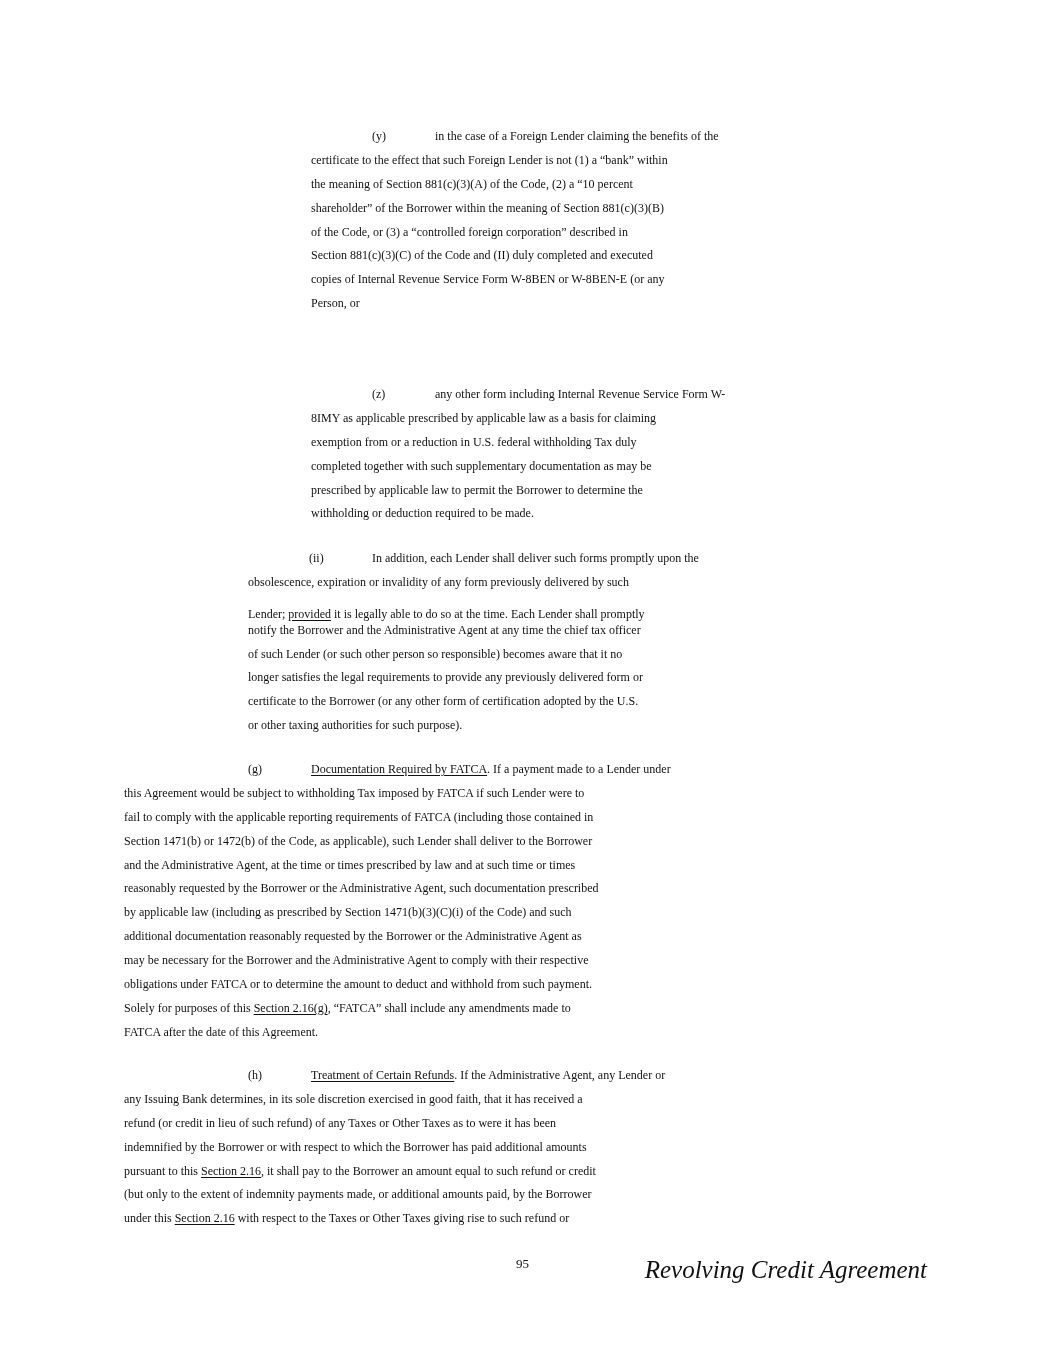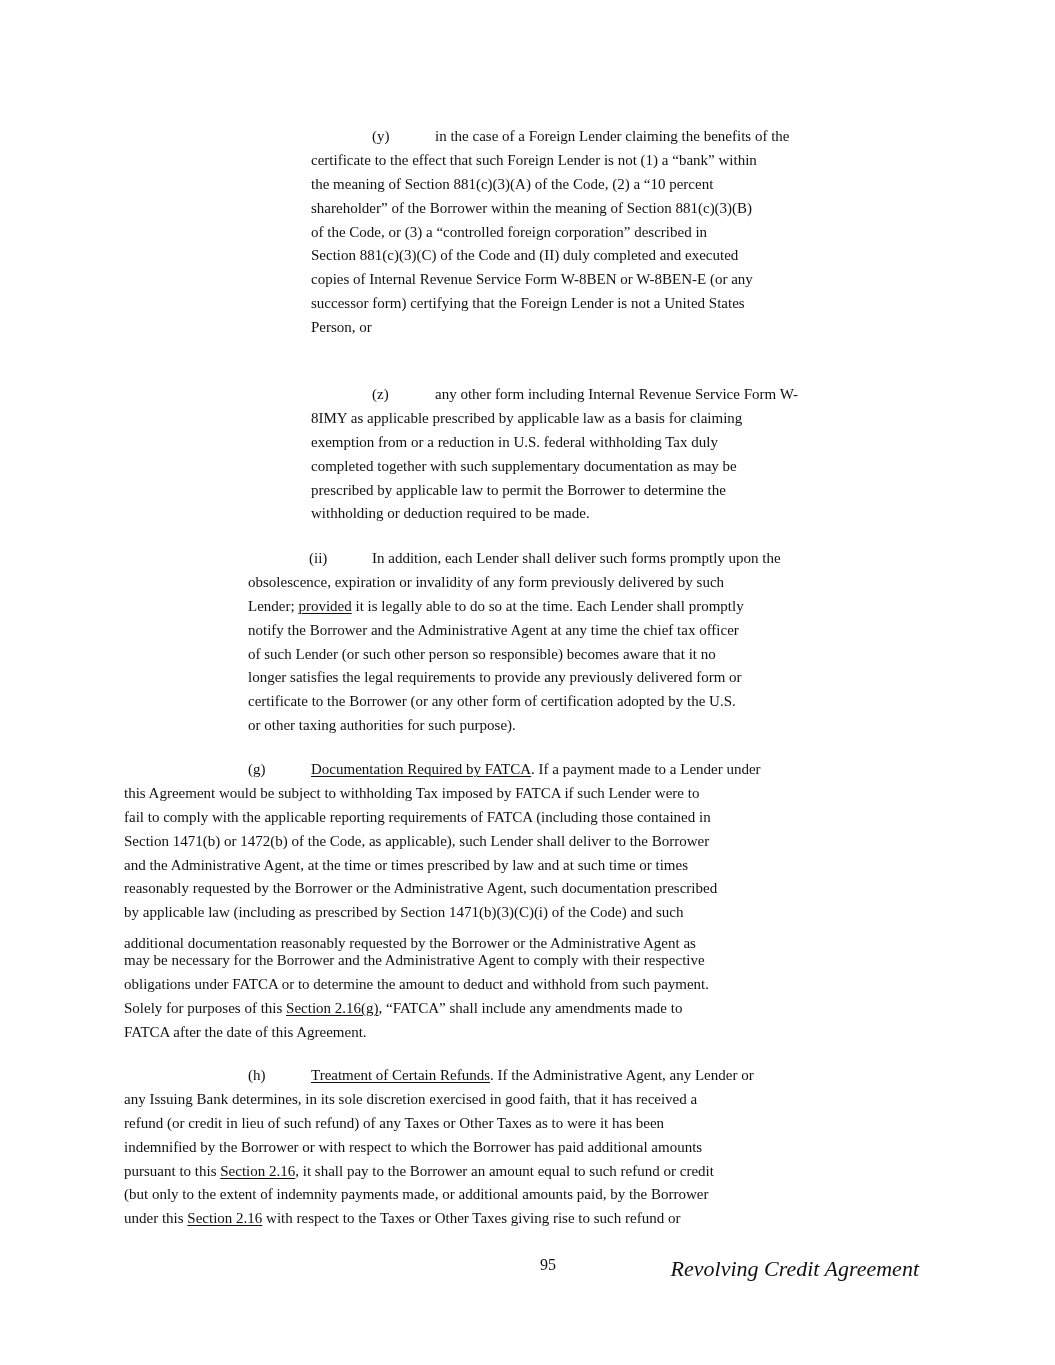--- a/index.html
+++ b/index.html
@@ -1,79 +1,78 @@
 <!DOCTYPE html>
 <html><head>
 <meta charset="utf-8">
 <style>
   html, body { margin: 0; padding: 0; background: #ffffff; }
   body { width: 1055px; height: 1365px; position: relative; overflow: hidden;
          font-family: "Liberation Serif", "DejaVu Serif", serif; color: #111111; }
   .page { position: absolute; left: 0; top: 0; width: 1055px; height: 1365px; background: #fff; }
-  .para { position: absolute; font-size: 15px; line-height: 23.9px; }
+  .para { position: absolute; font-size: 12px; line-height: 23.9px; }
   .line { display: block; text-align: justify; text-align-last: justify; white-space: nowrap; height: 23.9px; overflow: visible; }
   .line.last { text-align-last: left; }
   .line .j { display: inline-block; width: 100%; text-align: justify; text-align-last: justify; }
   .u { text-decoration: underline; text-underline-offset: 2px; text-decoration-thickness: 1px; }
   .lbl { display: inline-block; }
   
   #para-y { left: 311px; top: 125px; width: 620px; }
   #para-z { left: 311px; top: 383px; width: 620px; }
   #para-ii { left: 248px; top: 547px; width: 683px; }
   #para-g { left: 124px; top: 758px; width: 807px; }
   #para-h { left: 124px; top: 1064px; width: 807px; }
-  .footer-num { position: absolute; left: 540px; top: 1256px; font-size: 16px; }
-  .footer-title { position: absolute; right: 136px; top: 1256px; font-size: 22px; font-style: italic; }
+  .footer-num { position: absolute; left: 516px; top: 1256px; font-size: 13px; }
+  .footer-title { position: absolute; right: 128px; top: 1256px; font-size: 25px; font-style: italic; }
 </style>
 </head>
 <body>
 
 <div class="page">
 
   <div class="para" id="para-y">
     <span class="line"><span style="white-space: nowrap; display: inline-block;"><span class="j"><span class="lbl" style="margin-left:61px;width:63px;text-align:left;text-align-last:left;">(y)</span><span>in the case of a Foreign Lender claiming the benefits of the</span></span></span></span>
     <span class="line"><span style="white-space: nowrap; display: inline-block;">certificate to the effect that such Foreign Lender is not (1) a “bank” within</span></span>
     <span class="line"><span style="white-space: nowrap; display: inline-block;">the meaning of Section 881(c)(3)(A) of the Code, (2) a “10 percent</span></span>
     <span class="line"><span style="white-space: nowrap; display: inline-block;">shareholder” of the Borrower within the meaning of Section 881(c)(3)(B)</span></span>
     <span class="line"><span style="white-space: nowrap; display: inline-block;">of the Code, or (3) a “controlled foreign corporation” described in</span></span>
     <span class="line"><span style="white-space: nowrap; display: inline-block;">Section 881(c)(3)(C) of the Code and (II) duly completed and executed</span></span>
     <span class="line"><span style="white-space: nowrap; display: inline-block;">copies of Internal Revenue Service Form W-8BEN or W-8BEN-E (or any</span></span>
-    <span class="line"><span style="white-space: nowrap; display: inline-block;">successor form) certifying that the Foreign Lender is not a United States</span></span>
     <span class="line last">Person, or</span>
   </div>
 
   <div class="para" id="para-z">
     <span class="line"><span style="white-space: nowrap; display: inline-block;"><span class="j"><span class="lbl" style="margin-left:61px;width:63px;text-align:left;text-align-last:left;">(z)</span><span>any other form including Internal Revenue Service Form W-</span></span></span></span>
     <span class="line"><span style="white-space: nowrap; display: inline-block;">8IMY as applicable prescribed by applicable law as a basis for claiming</span></span>
     <span class="line"><span style="white-space: nowrap; display: inline-block;">exemption from or a reduction in U.S. federal withholding Tax duly</span></span>
     <span class="line"><span style="white-space: nowrap; display: inline-block;">completed together with such supplementary documentation as may be</span></span>
     <span class="line"><span style="white-space: nowrap; display: inline-block;">prescribed by applicable law to permit the Borrower to determine the</span></span>
     <span class="line last">withholding or deduction required to be made.</span>
   </div>
 
   <div class="para" id="para-ii">
     <span class="line"><span style="white-space: nowrap; display: inline-block;"><span class="j"><span class="lbl" style="margin-left:61px;width:63px;text-align:left;text-align-last:left;">(ii)</span><span>In addition, each Lender shall deliver such forms promptly upon the</span></span></span></span>
     <span class="line"><span style="white-space: nowrap; display: inline-block;">obsolescence, expiration or invalidity of any form previously delivered by such</span></span>
-    <span class="line"><span style="white-space: nowrap; display: inline-block;"><span class="j"><span>Lender; </span><span class="u">provided</span><span> it is legally able to do so at the time.  Each Lender shall promptly</span></span></span></span>
+    <span class="line"><span style="white-space: nowrap; display: inline-block; margin-top: 8px;"><span class="j"><span>Lender; </span><span class="u">provided</span><span> it is legally able to do so at the time.  Each Lender shall promptly</span></span></span></span>
     <span class="line"><span style="white-space: nowrap; display: inline-block;">notify the Borrower and the Administrative Agent at any time the chief tax officer</span></span>
     <span class="line"><span style="white-space: nowrap; display: inline-block;">of such Lender (or such other person so responsible) becomes aware that it no</span></span>
     <span class="line"><span style="white-space: nowrap; display: inline-block;">longer satisfies the legal requirements to provide any previously delivered form or</span></span>
     <span class="line"><span style="white-space: nowrap; display: inline-block;">certificate to the Borrower (or any other form of certification adopted by the U.S.</span></span>
     <span class="line last">or other taxing authorities for such purpose).</span>
   </div>
 
   <div class="para" id="para-g">
     <span class="line"><span style="white-space: nowrap; display: inline-block;"><span class="j"><span class="lbl" style="margin-left:124px;width:63px;text-align:left;text-align-last:left;">(g)</span><span class="u">Documentation Required by FATCA</span><span>.  If a payment made to a Lender under</span></span></span></span>
     <span class="line"><span style="white-space: nowrap; display: inline-block;">this Agreement would be subject to withholding Tax imposed by FATCA if such Lender were to</span></span>
     <span class="line"><span style="white-space: nowrap; display: inline-block;">fail to comply with the applicable reporting requirements of FATCA (including those contained in</span></span>
     <span class="line"><span style="white-space: nowrap; display: inline-block;">Section 1471(b) or 1472(b) of the Code, as applicable), such Lender shall deliver to the Borrower</span></span>
     <span class="line"><span style="white-space: nowrap; display: inline-block;">and the Administrative Agent, at the time or times prescribed by law and at such time or times</span></span>
     <span class="line"><span style="white-space: nowrap; display: inline-block;">reasonably requested by the Borrower or the Administrative Agent, such documentation prescribed</span></span>
     <span class="line"><span style="white-space: nowrap; display: inline-block;">by applicable law (including as prescribed by Section 1471(b)(3)(C)(i) of the Code) and such</span></span>
-    <span class="line"><span style="white-space: nowrap; display: inline-block; margin-top: 7px;">additional documentation reasonably requested by the Borrower or the Administrative Agent as</span></span>
+    <span class="line"><span style="white-space: nowrap; display: inline-block;">additional documentation reasonably requested by the Borrower or the Administrative Agent as</span></span>
     <span class="line"><span style="white-space: nowrap; display: inline-block;">may be necessary for the Borrower and the Administrative Agent to comply with their respective</span></span>
     <span class="line"><span style="white-space: nowrap; display: inline-block;">obligations under FATCA or to determine the amount to deduct and withhold from such payment.</span></span>
     <span class="line"><span style="white-space: nowrap; display: inline-block;"><span class="j"><span>Solely for purposes of this </span><span class="u">Section 2.16(g)</span><span>, “FATCA” shall include any amendments made to</span></span></span></span>
     <span class="line last">FATCA after the date of this Agreement.</span>
   </div>
 
   <div class="para" id="para-h">
     <span class="line"><span style="white-space: nowrap; display: inline-block;"><span class="j"><span class="lbl" style="margin-left:124px;width:63px;text-align:left;text-align-last:left;">(h)</span><span class="u">Treatment of Certain Refunds</span><span>.  If the Administrative Agent, any Lender or</span></span></span></span>
     <span class="line"><span style="white-space: nowrap; display: inline-block;">any Issuing Bank determines, in its sole discretion exercised in good faith, that it has received a</span></span>
     <span class="line"><span style="white-space: nowrap; display: inline-block;">refund (or credit in lieu of such refund) of any Taxes or Other Taxes as to were it has been</span></span>

